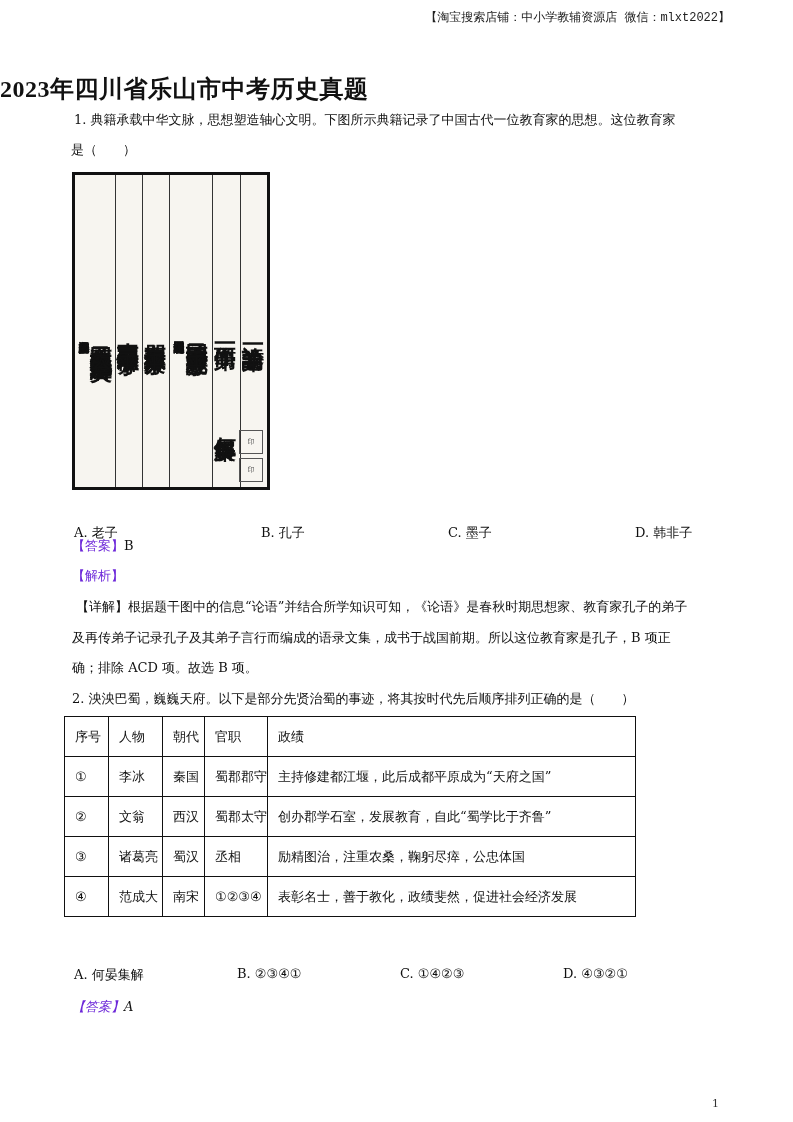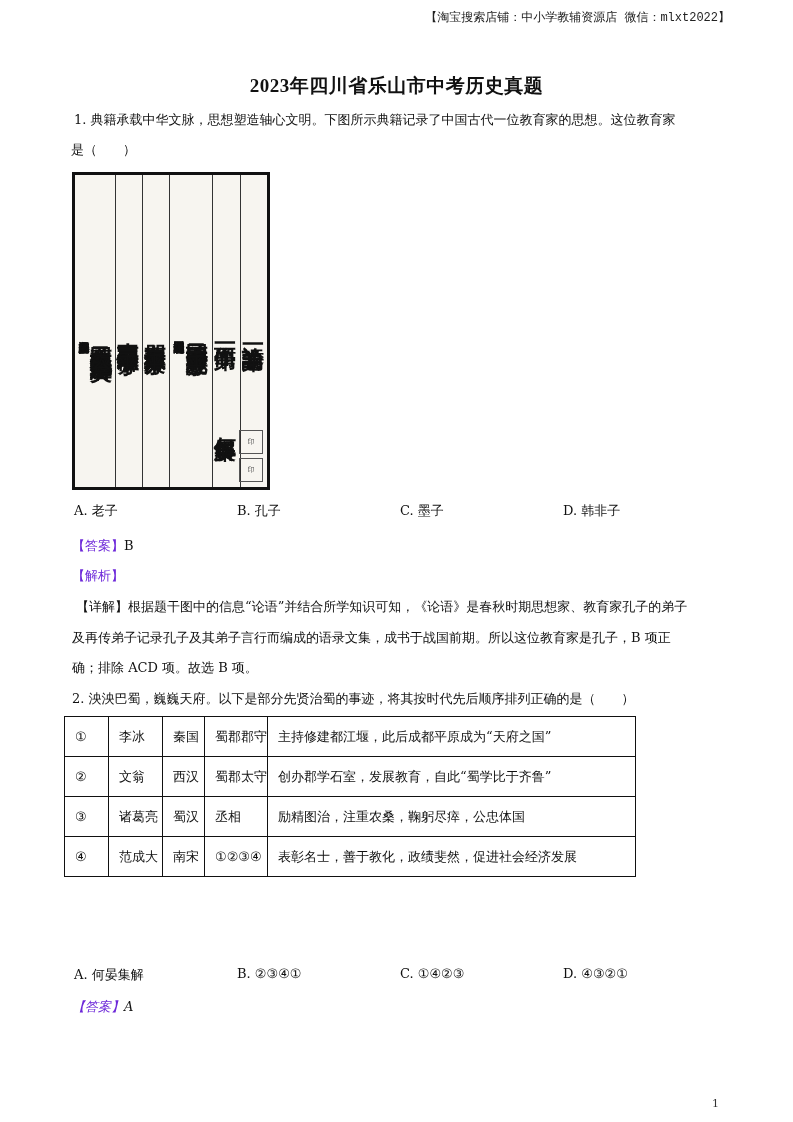--- a/index.html
+++ b/index.html
@@ -3,21 +3,21 @@
 <meta charset="utf-8">
 <style>
   html, body { margin: 0; padding: 0; background: #ffffff; }
   body {
     width: 793px; height: 1122px; position: relative; overflow: hidden;
     font-family: "DejaVu Serif", "Liberation Serif", serif;
     color: #111;
   }
   .abs { position: absolute; }
   .header-note { top: 9px; left: 0; width: 730px; text-align: right; font-size: 12px; color: #222; white-space: nowrap; font-family: Liberation Mono, monospace; }
-  .title { top: 73px; left: 0; width: 793px; text-align: center; font-size: 19px; font-weight: bold; font-family: "Liberation Serif", "DejaVu Serif", serif; letter-spacing: 0.5px; }
+  .title { top: 73px; left: 0; width: 793px; text-align: left; font-size: 24px; font-weight: bold; font-family: "Liberation Serif", "DejaVu Serif", serif; letter-spacing: 0.5px; }
   .line { font-size: 13px; line-height: 20px; white-space: nowrap; }
   .blue { color: #6d28d9; }
   .options { display: flex; width: 700px; }
   .options .opt { width: 163px; font-size: 13px; white-space: nowrap; }
 
   
   .book { left: 72px; top: 172px; width: 198px; height: 318px; background: #f7f5f0; border: 3px solid #111; box-sizing: border-box; overflow: hidden; }
   .book .col { position: absolute; top: 4px; bottom: 4px; display: flex; flex-direction: column; align-items: center; font-weight: bold; color: #111; writing-mode: vertical-rl; font-family: "DejaVu Serif", serif; }
   .book .big { font-size: 22px; line-height: 22px; letter-spacing: 1px; }
   .book .small { font-size: 11px; line-height: 11px; font-weight: normal; letter-spacing: 0; }
@@ -51,21 +51,21 @@
   <div class="col big" style="right:100px;">有朋自遠方來不亦樂乎</div>
   <div class="rule" style="right:124px;"></div>
   <div class="col big" style="right:127px;">人不知而不慍不亦君子乎</div>
   <div class="rule" style="right:151px;"></div>
   <div class="col big" style="right:154px; top:14px;">有子曰其為人也孝弟而好犯上者鮮矣</div>
   <div class="col small" style="right:178px; top:8px;">鮮少也上謂凡在己上者言孝弟之人必恭順好欲犯其上者少也</div>
   <div class="seal" style="right:4px; top:255px;">印</div>
   <div class="seal" style="right:4px; top:283px;">印</div>
 </div>
 
-<div class="abs options" style="left:74px; top:502px;">
+<div class="abs options" style="left:74px; top:524px;gap:48px;">
   <span class="opt">A. 老子</span>
   <span class="opt">B. 孔子</span>
   <span class="opt">C. 墨子</span>
   <span class="opt">D. 韩非子</span>
 </div>
 
 <div class="abs line" style="left:72px; top:536px;">
   <span class="blue">【答案】</span><span>B</span>
 </div>
 <div class="abs line blue" style="left:72px; top:566px;">【解析】</div>
@@ -80,20 +80,27 @@
 
 <table class="deeds">
   <colgroup>
     <col style="width:44px">
       <col style="width:54px">
       <col style="width:42px">
       <col style="width:62px">
       <col style="width:368px">
   </colgroup>
   <tbody>
+      <tr>
+    <td>序号</td>
+    <td>人物</td>
+    <td>朝代</td>
+    <td>官职</td>
+    <td>政绩</td>
+  </tr>
   <tr>
     <td>①</td>
     <td>李冰</td>
     <td>秦国</td>
     <td>蜀郡郡守</td>
     <td>主持修建都江堰，此后成都平原成为“天府之国”</td>
   </tr>
   <tr>
     <td>②</td>
     <td>文翁</td>

